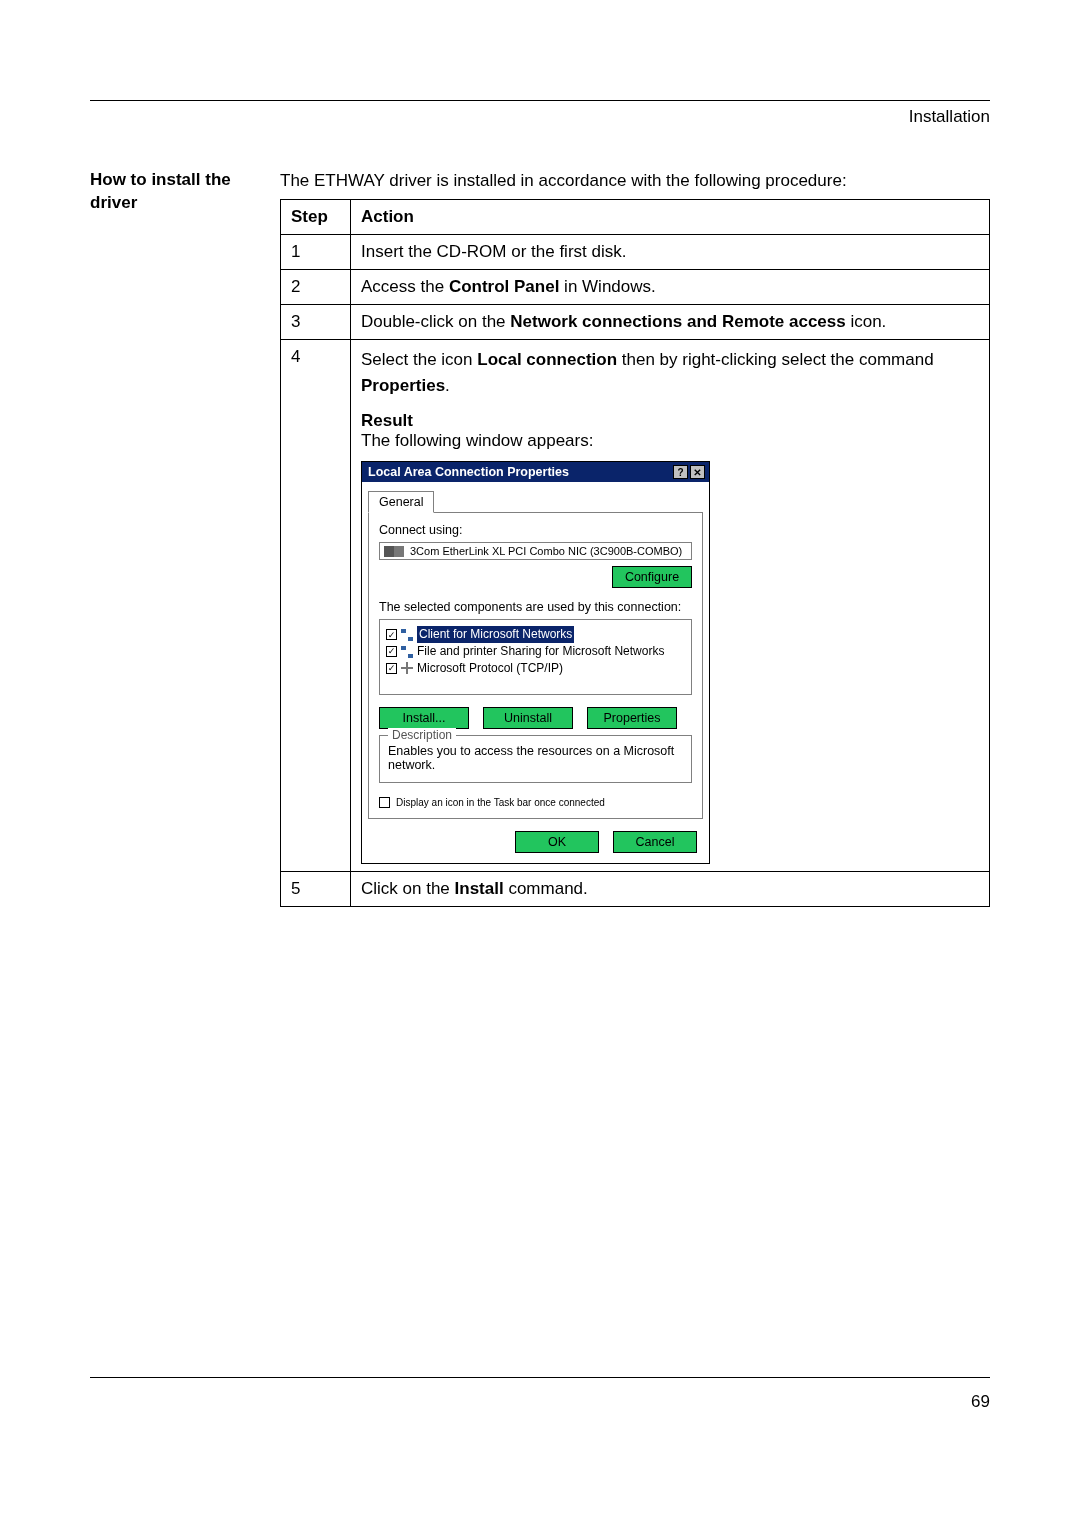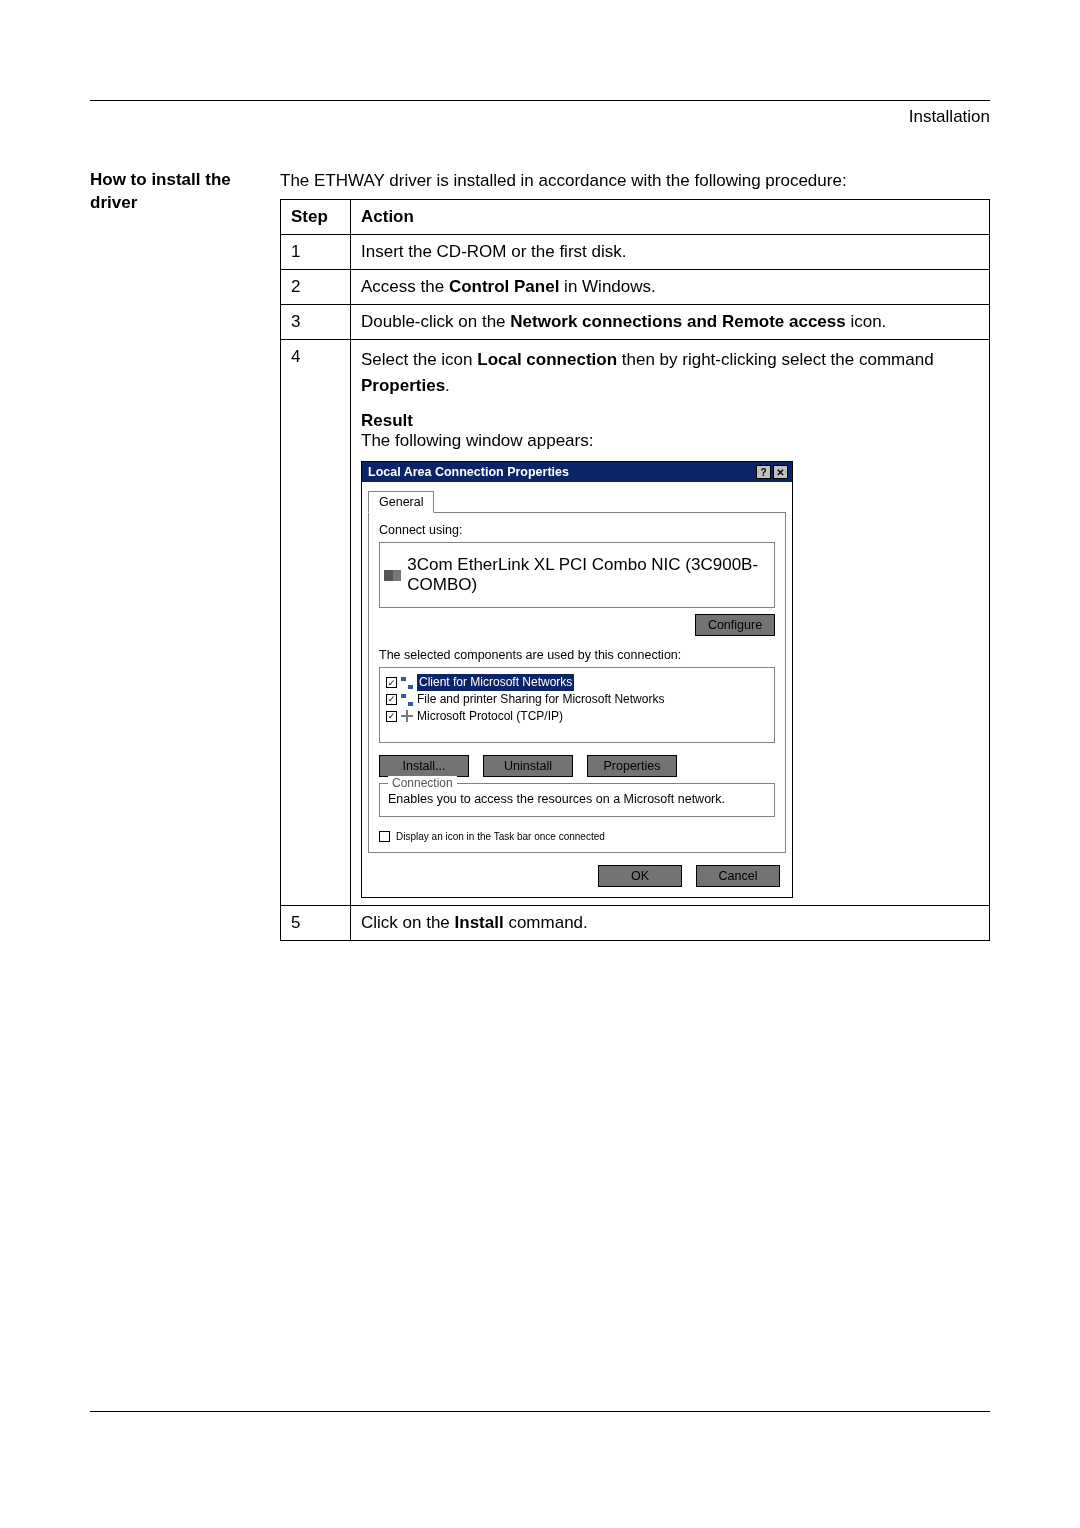--- a/index.html
+++ b/index.html
@@ -9,31 +9,31 @@
   .header-right { text-align: right; font-size: 17px; margin-bottom: 42px; }
   .content { display: flex; gap: 20px; }
   .side { width: 170px; font-size: 17px; font-weight: bold; line-height: 1.35; flex-shrink: 0; }
   .main { flex: 1; font-size: 17px; }
   .intro { margin-bottom: 6px; line-height:1.4; }
   table.proc { border-collapse: collapse; width: 100%; font-size: 17px; }
   table.proc th, table.proc td { border: 1px solid #000; padding: 7px 10px; vertical-align: top; text-align: left; }
   table.proc th { font-weight: bold; }
   .step-col { width: 70px; text-align: center; }
   .bold { font-weight: bold; }
-  .win-dialog { width: 432px; margin-top: 10px; border: 1px solid #000; font-size: 12.5px; background:#fff; }
+  .win-dialog { width: 349px; margin-top: 10px; border: 1px solid #000; font-size: 12.5px; background:#fff; }
   .titlebar { background: #0a246a; color: #fff; display: flex; justify-content: space-between; align-items: center; padding: 3px 4px 3px 6px; font-weight: bold; }
   .titlebar-buttons { display: flex; gap: 2px; }
   .tb-btn { width: 15px; height: 14px; background: #c0c0c0; border: 1px solid #000; display:flex; align-items:center; justify-content:center; font-size:10px; color:#000; font-weight:bold; }
   .dlg-body { padding: 8px 6px 10px 6px; }
   .tab { display:inline-block; border: 1px solid #808080; border-bottom: 1px solid #fff; padding: 3px 10px; position: relative; top: 1px; background:#fff; font-size:12.5px; }
   .tab-panel { border: 1px solid #808080; padding: 10px 10px; }
   .field-label { margin-bottom: 5px; }
-  .adapter-box { border: 1px solid #808080; padding: 12px 4px; display:flex; align-items:center; gap:6px; font-size:17px; margin-bottom:6px; }
+  .adapter-box { border: 1px solid #808080; padding: 2px 4px; display:flex; align-items:center; gap:6px; font-size:11px; margin-bottom:6px;text-align:center; }
   .card-icon { width: 20px; height: 11px; background: linear-gradient(to right,#555 50%,#777 50%); display:inline-block; }
-  .btn { display:inline-flex; align-items:center; justify-content:center; border:1px solid #000; background:#737373; font-size:12.5px; padding:3px 0; }
+  .btn { display:inline-flex; align-items:center; justify-content:center; border:1px solid #000; background:#22c55e; font-size:12.5px; padding:3px 0; }
   .configure-wrap { text-align:right; margin-bottom:12px; }
   .listbox { border:1px solid #808080; padding:6px 6px; margin-bottom:12px; font-size:12px; height:76px; }
   .list-item { display:flex; align-items:center; gap:4px; line-height:1.4; }
   .cb { width:11px; height:11px; border:1px solid #000; display:inline-flex; align-items:center; justify-content:center; font-size:9px; background:#fff; flex-shrink:0; }
   .net-icon { width:12px; height:12px; display:inline-block; position:relative; flex-shrink:0; }
   .net-icon::before { content:""; position:absolute; width:5px; height:4px; background:#2f5fa0; left:0; top:0; }
   .net-icon::after { content:""; position:absolute; width:5px; height:4px; background:#2f5fa0; right:0; bottom:0; }
   .proto-icon { width:12px; height:12px; display:inline-block; position:relative; flex-shrink:0;}
   .proto-icon::before { content:""; position:absolute; left:5px; top:0; width:2px; height:12px; background:#777;}
   .proto-icon::after { content:""; position:absolute; top:5px; left:0; height:2px; width:12px; background:#777;}
@@ -136,21 +136,21 @@
                         <span class="proto-icon"></span>
                         <span>Microsoft Protocol (TCP/IP)</span>
                       </div>
                     </div>
                     <div class="btn-row">
                       <span class="btn">Install...</span>
                       <span class="btn">Uninstall</span>
                       <span class="btn">Properties</span>
                     </div>
                     <div class="fieldset">
-                      <span class="legend">Connection</span>
+                      <span class="legend">Description</span>
                       <div>Enables you to access the resources on a Microsoft network.</div>
                     </div>
                     <div class="task-check">
                       <span class="empty-cb"></span>
                       <span>Display an icon in the Task bar once connected</span>
                     </div>
                   </div>
                   <div class="ok-row">
                     <span class="btn">OK</span>
                     <span class="btn">Cancel</span>
@@ -165,13 +165,14 @@
             <td>
               <span>Click on the </span><span class="bold">Install</span><span> command.</span>
             </td>
           </tr>
         </tbody>
       </table>
     </div>
   </div>
 
   <hr class="bottom-rule">
+  <div class="page-num">69</div>
 </div>
 
 </body></html>

